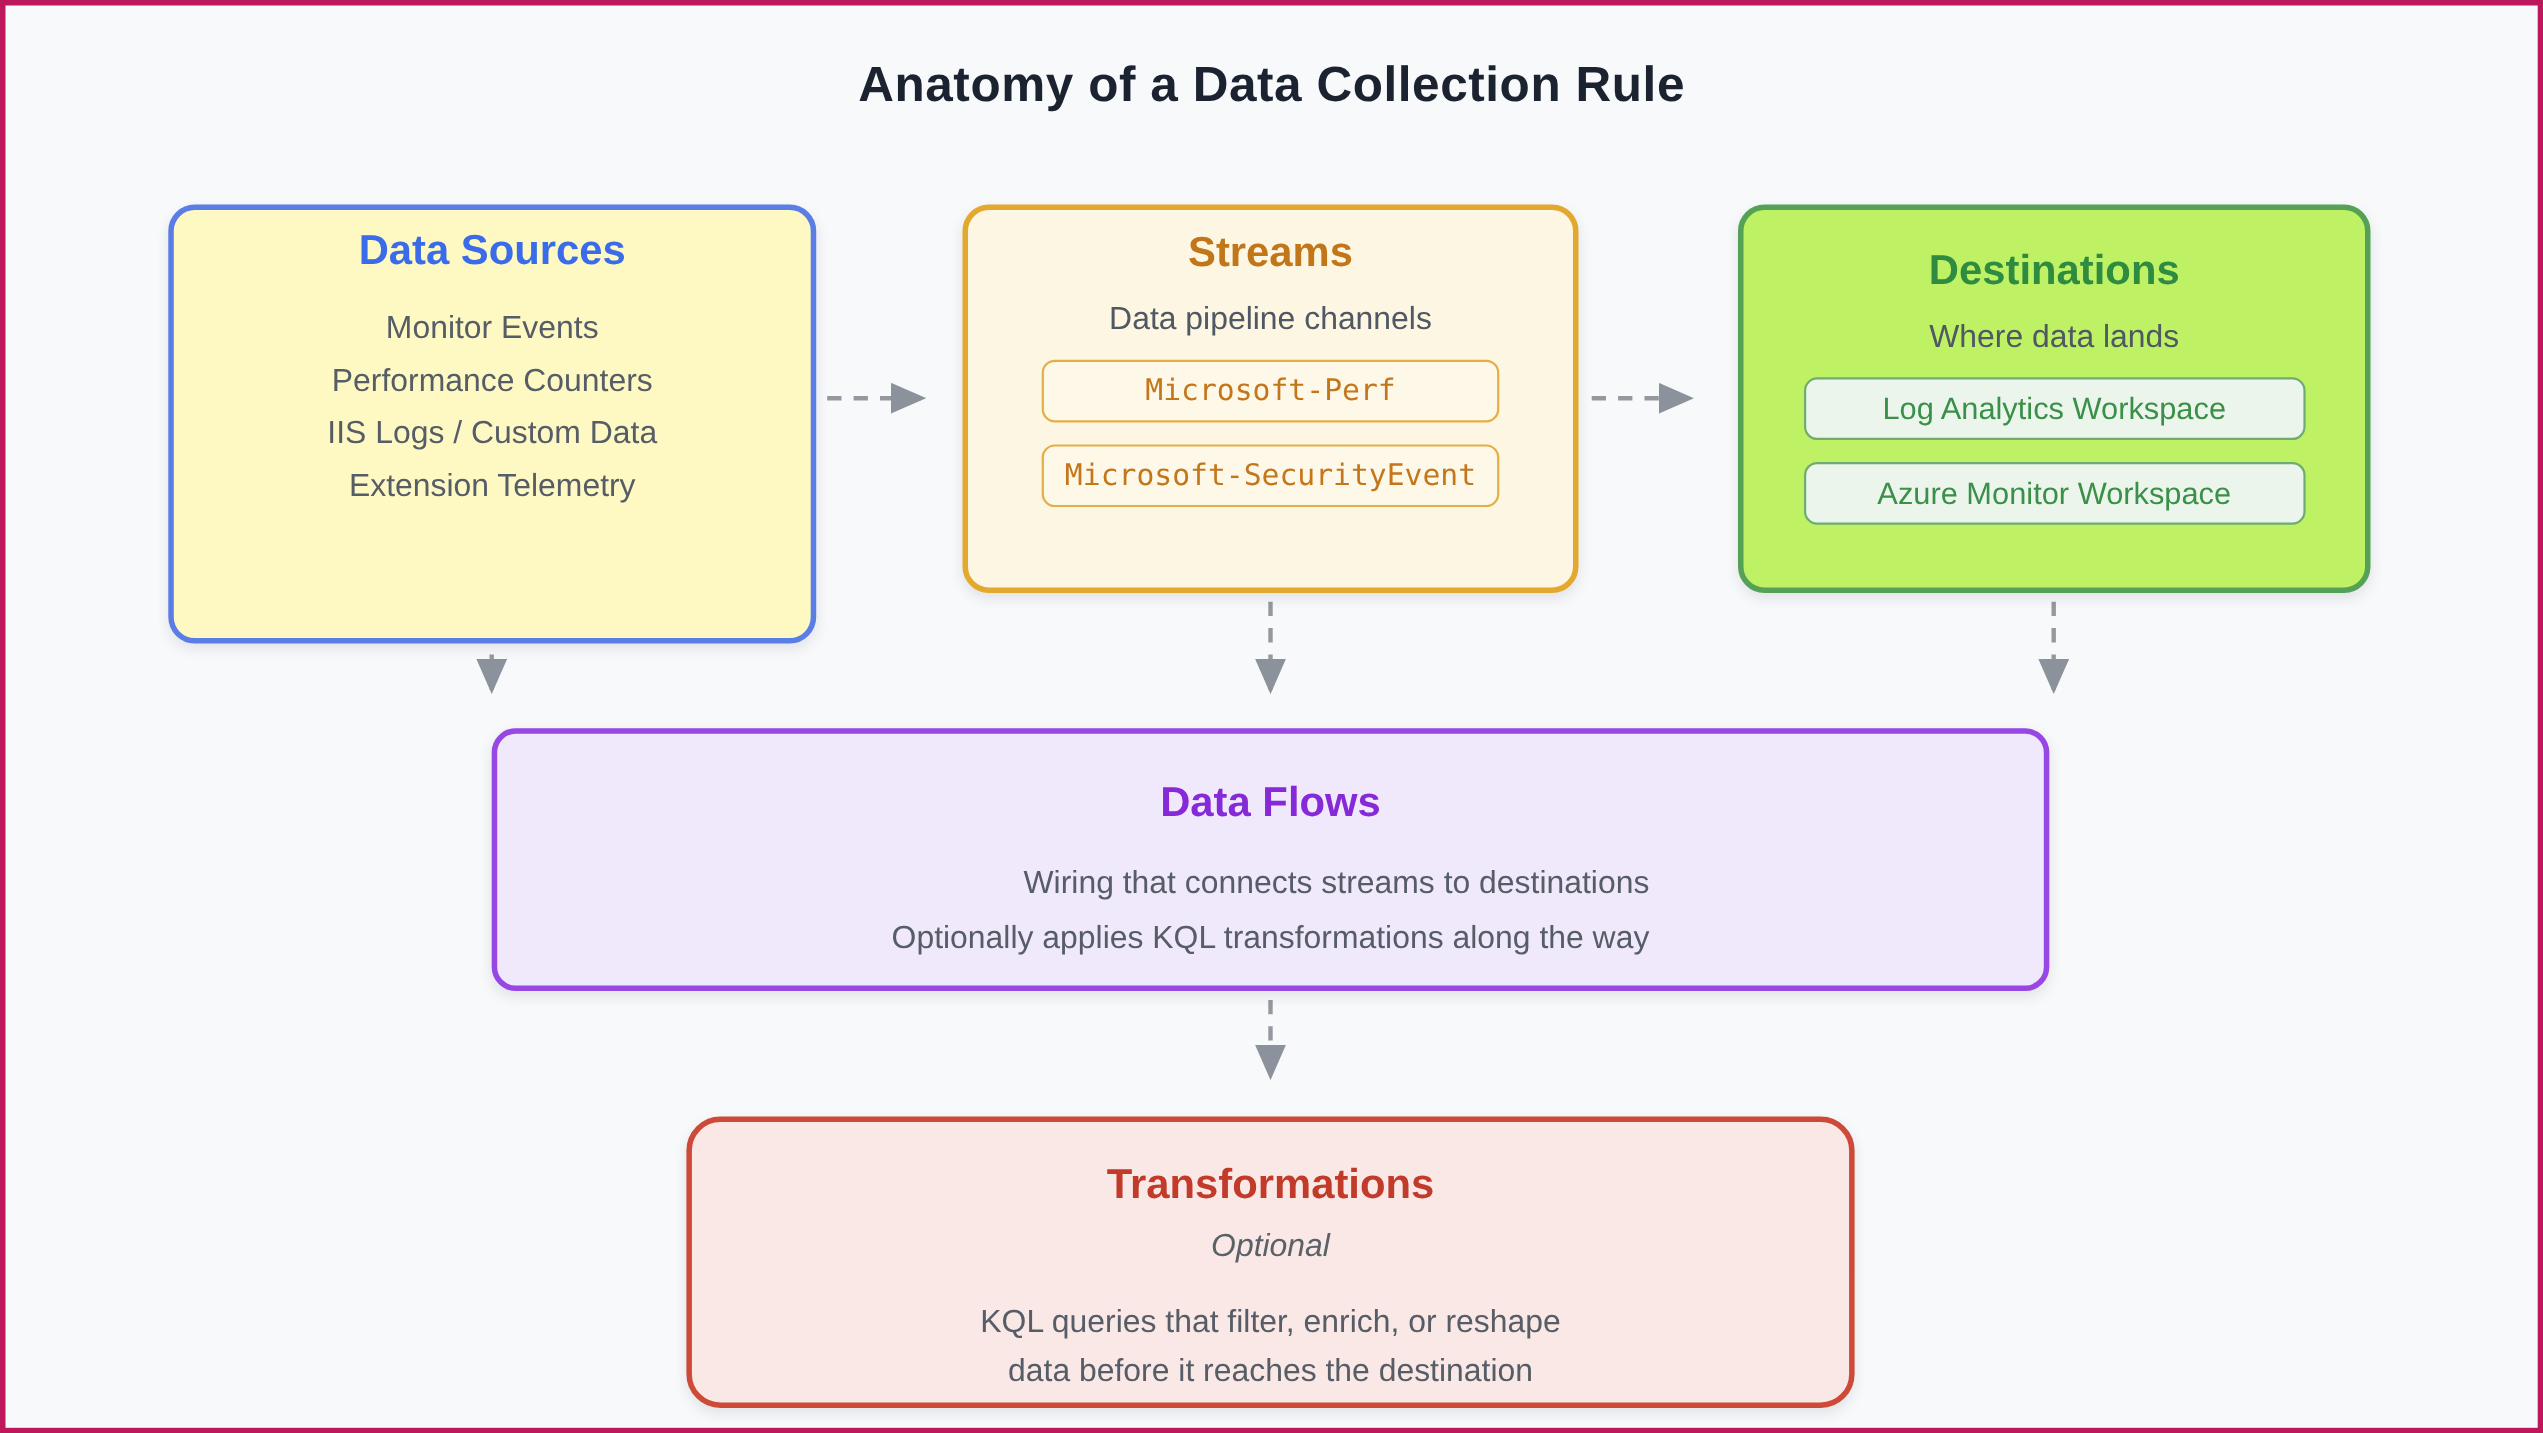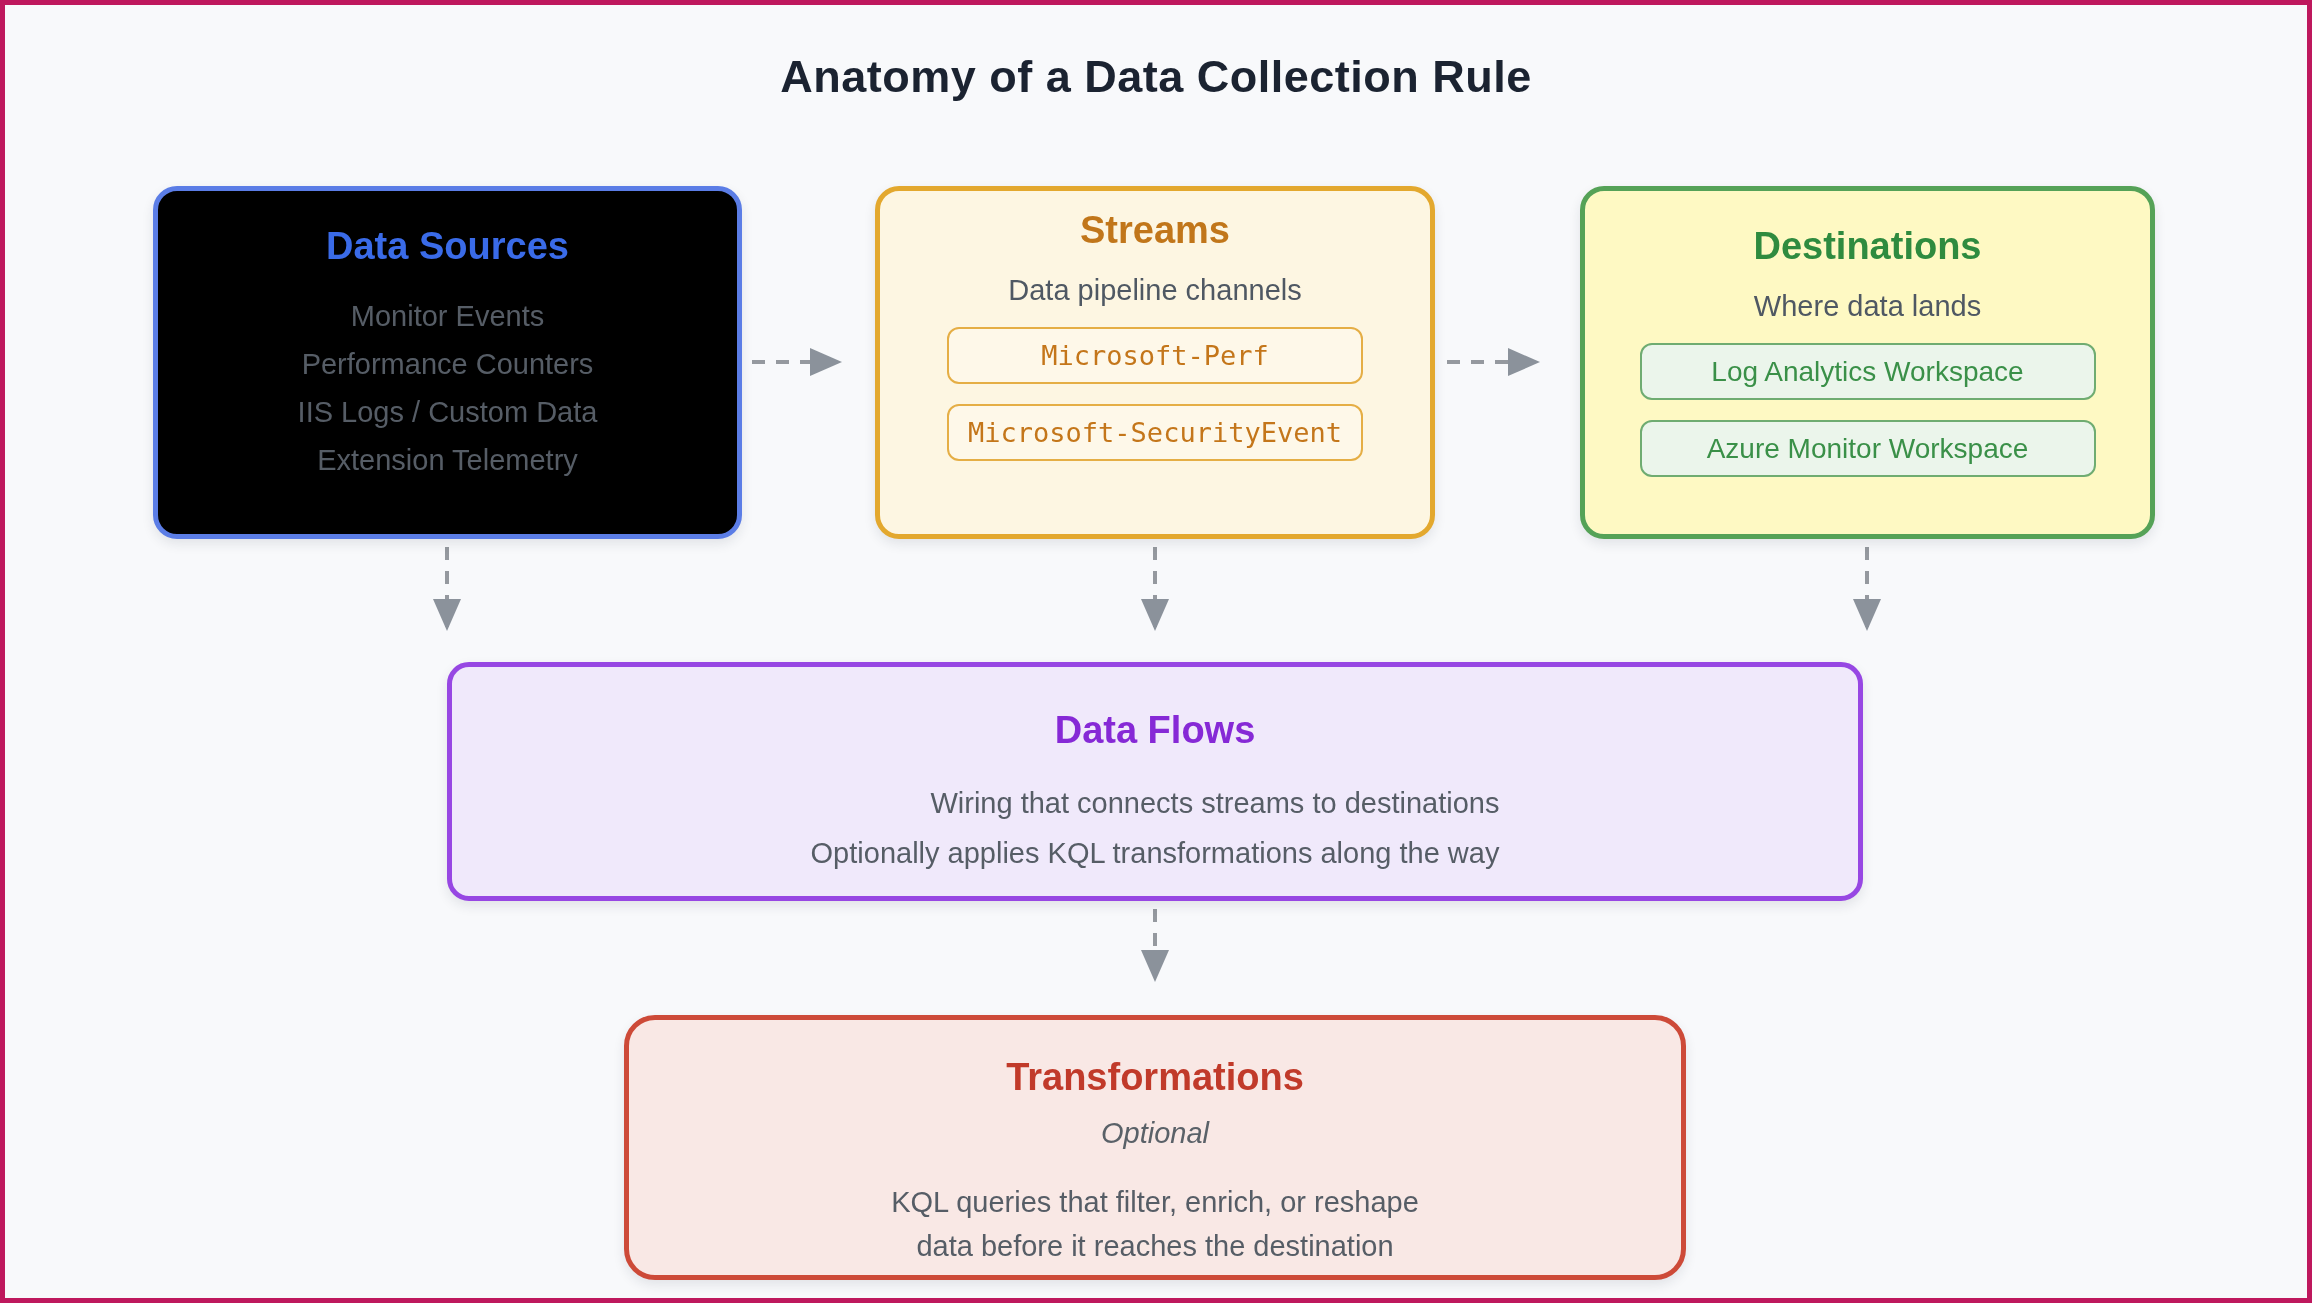--- a/index.html
+++ b/index.html
@@ -20,22 +20,22 @@
   .box{
     position:absolute;box-sizing:border-box;
     display:flex;flex-direction:column;align-items:center;
     border-radius:24px;
     box-shadow:0 5px 12px rgba(30,40,60,0.10);
   }
   .box h2{margin:0;font-size:38px;font-weight:700;}
   .subtitle{font-size:29px;color:#4f5863;}
   
   .sources{
-    left:148px;top:181px;width:589px;height:353px;
-    background:#000000;border:5px solid #5b7de6;padding-top:34px;
+    left:148px;top:181px;width:589px;height:399px;
+    background:#fef9c3;border:5px solid #5b7de6;padding-top:16px;
   }
   .sources h2{color:#3a6be8;}
   .sources .items{margin-top:24px;text-align:center;}
   .sources .items div{font-size:29px;line-height:48px;color:#565d66;}
   
   .streams{
     left:870px;top:181px;width:560px;height:353px;
     background:#fdf6e2;border:5px solid #e3a82e;padding-top:18px;
   }
   .streams h2{color:#c1761a;}
@@ -46,21 +46,21 @@
   }
   .streams .pill{
     background:#fef8e9;border:2px solid #e5ae45;
     font-family:"DejaVu Sans Mono","Liberation Mono",monospace;
     font-size:27px;color:#c4761a;
   }
   .streams .pill:first-of-type{margin-top:24px;}
   
   .destinations{
     left:1575px;top:181px;width:575px;height:353px;
-    background:#fef9c3;border:5px solid #55a257;padding-top:34px;
+    background:#bef264;border:5px solid #55a257;padding-top:34px;
   }
   .destinations h2{color:#2f8b3f;}
   .destinations .subtitle{margin-top:22px;}
   .destinations .pill{
     width:456px;background:#ebf5eb;border:2px solid #6fac71;
     font-size:28px;color:#3a9048;
   }
   .destinations .pill:first-of-type{margin-top:24px;}
   
   .flows{

